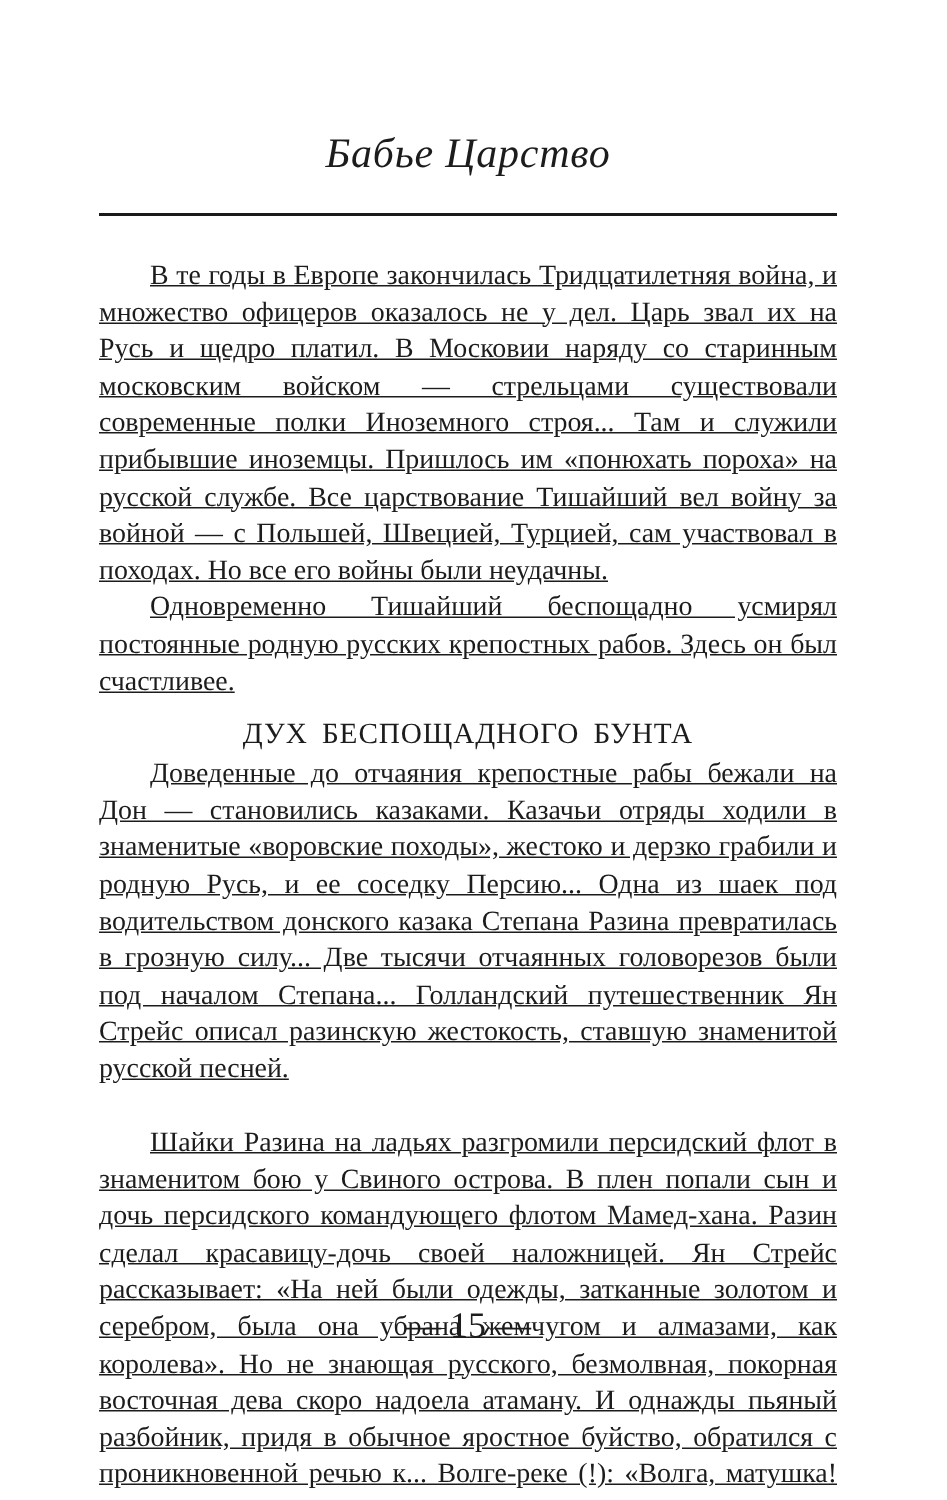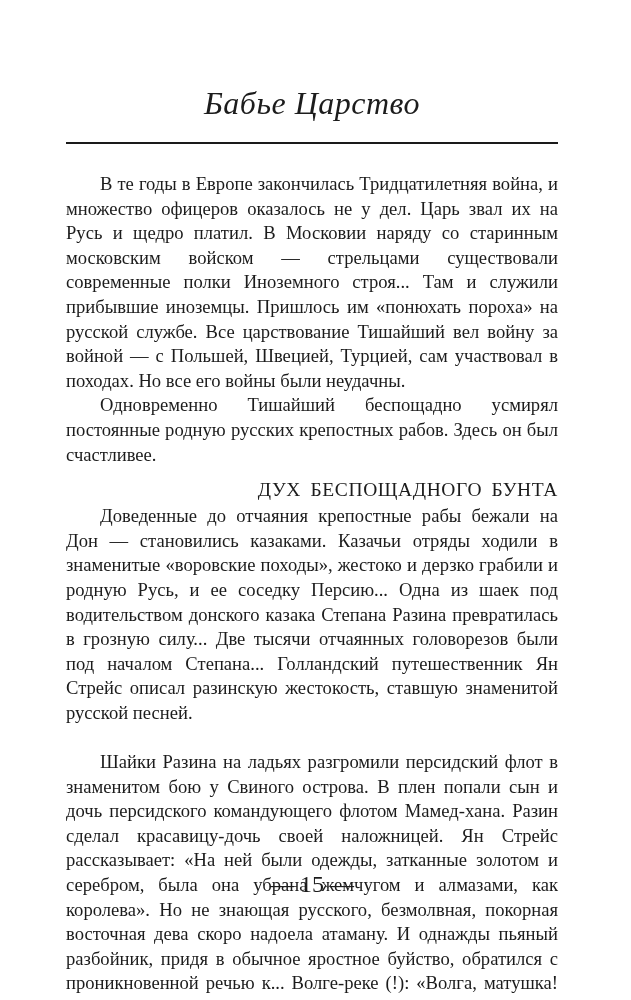--- a/index.html
+++ b/index.html
@@ -20,21 +20,21 @@
     left: 66px;
     width: 492px;
     top: 0;
   }
   .running-head {
     position: absolute;
     top: 88px;
     left: 0;
     width: 492px;
     text-align: center;
-    font-size: 32px;
+    font-size: 28px;
     font-style: italic;
     letter-spacing: 0.5px;
     line-height: 30px;
   }
   .rule {
     position: absolute;
     top: 142px;
     left: 0;
     width: 492px;
     height: 2px;
@@ -47,27 +47,28 @@
     width: 492px;
     font-size: 18.6px;
     line-height: 24.6px;
     text-align: justify;
     hyphens: manual;
   }
   .body-text p {
     margin: 0;
     text-indent: 34px;
     text-align-last: left;
+    text-decoration: underline;
   }
   .body-text p.section-gap {
     margin-top: 24.6px;
   }
   .section-heading {
     margin: 11px 0 2px 0;
-    text-align: right;
+    text-align: center;
     font-size: 19.5px;
     letter-spacing: 0.6px;
     word-spacing: 4px;
     line-height: 24px;
   }
   .folio {
     position: absolute;
     top: 869px;
     left: 0;
     width: 492px;

